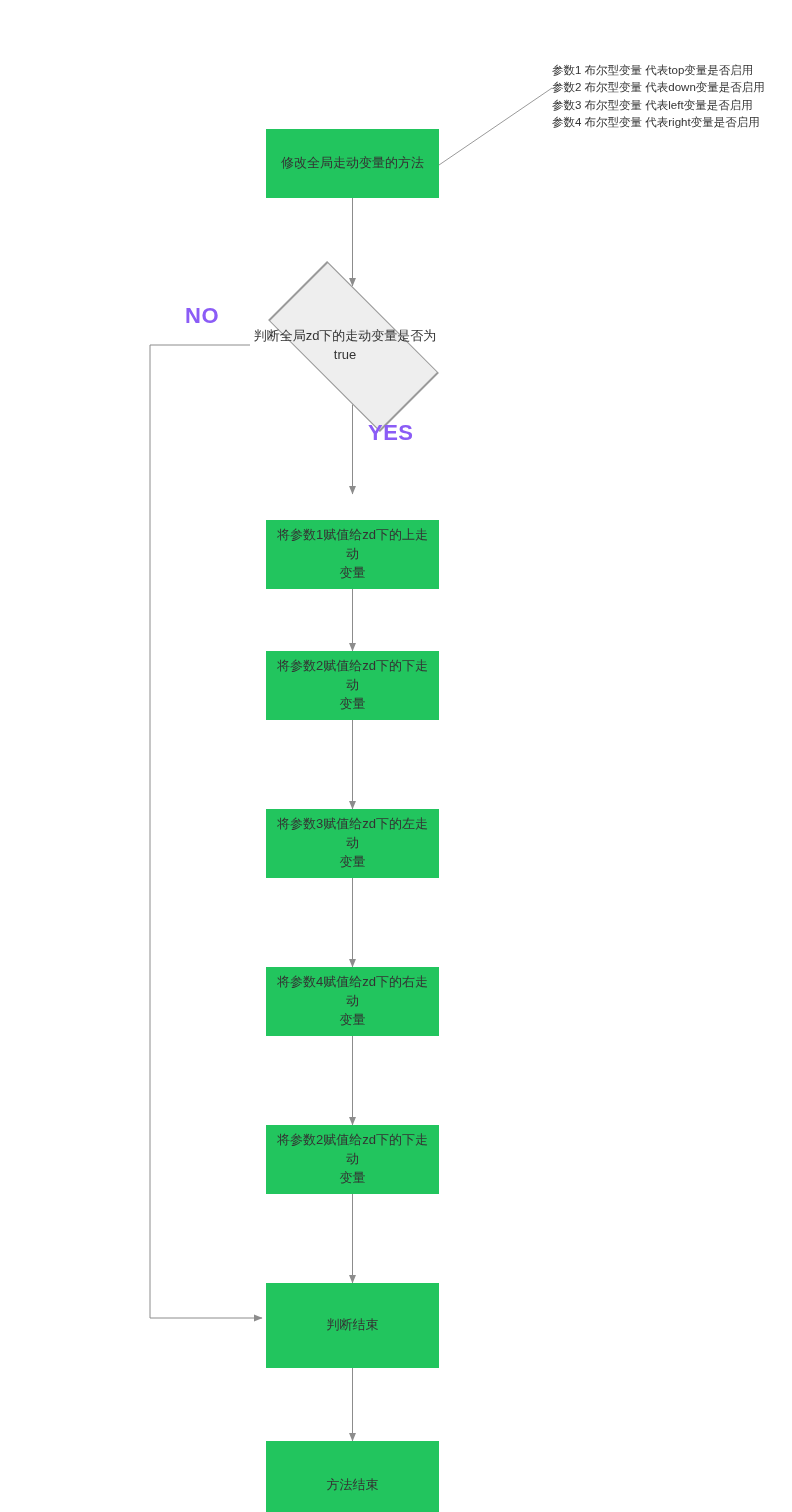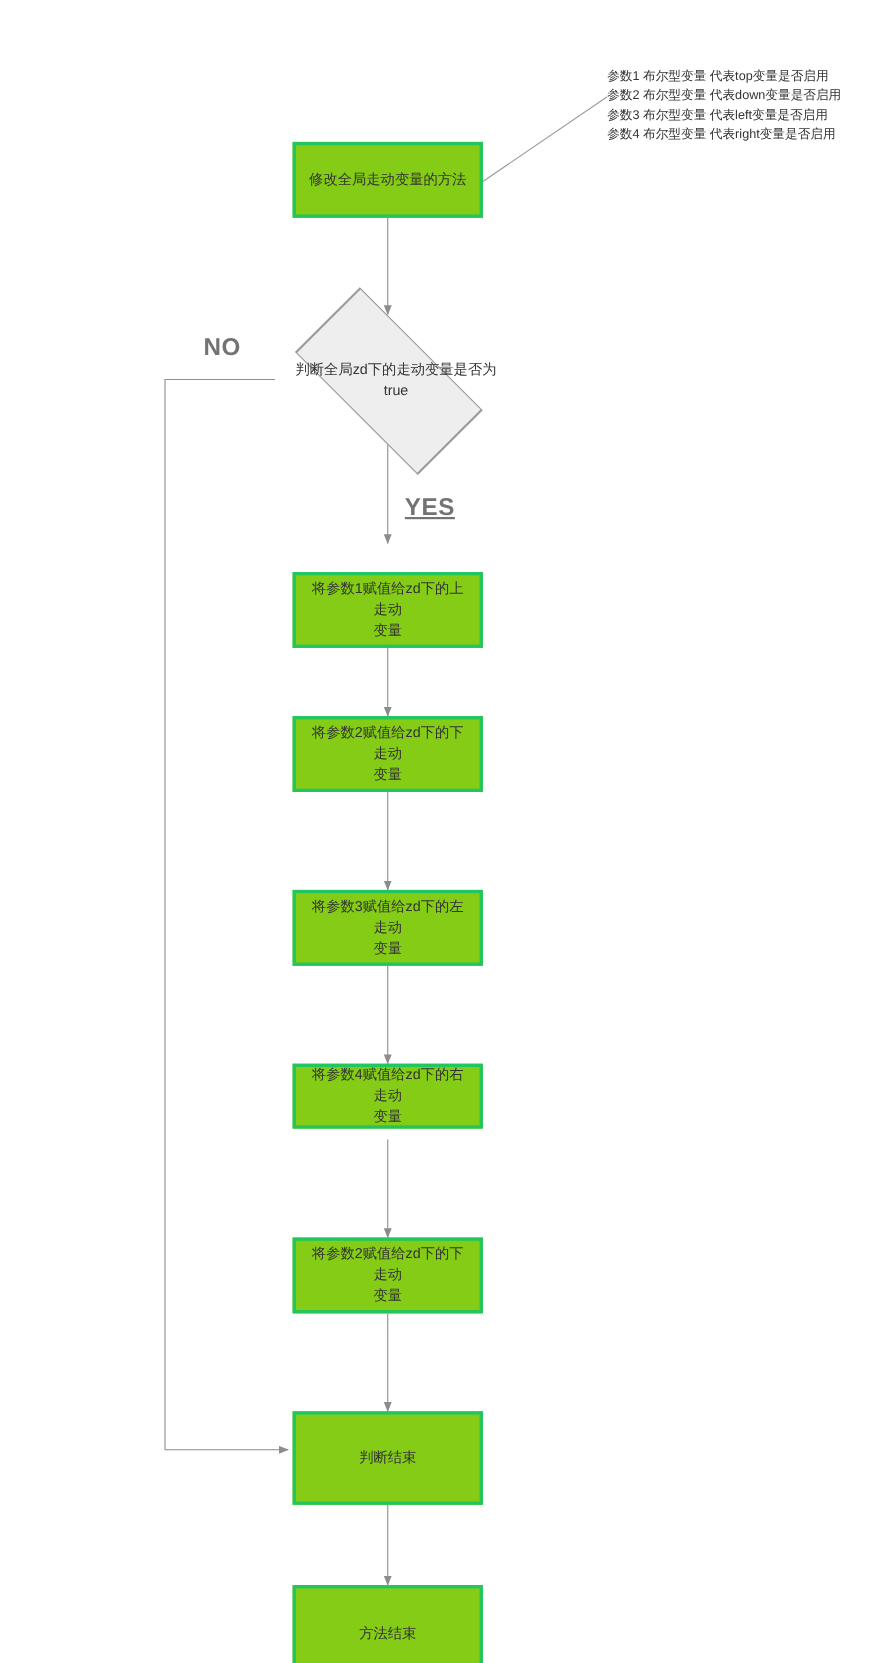--- a/index.html
+++ b/index.html
@@ -42,34 +42,34 @@
     box-sizing: border-box;
     display: flex;
     align-items: center;
     justify-content: center;
     text-align: center;
     font-size: 13px;
     line-height: 1.45;
     color: #333333;
   }
   .node.process {
-    border: 3px solid #22c55e;
-    background: #84cc16;
+    border: 1px solid #22c55e;
+    background: #22c55e;
   }
   .node .node-label {
     display: block;
     padding: 0 10px;
     white-space: pre-line;
   }
   
   .decision-wrap {
     position: absolute;
     display: flex;
     align-items: center;
-    justify-content: flex-end;
+    justify-content: flex-start;
   }
   .decision-shape {
     position: absolute;
     left: 50%;
     top: 50%;
     width: 81px;
     height: 81px;
     margin-left: -40.5px;
     margin-top: -40.5px;
     transform: rotate(45deg) scale(1.905, 1.005);
@@ -83,21 +83,21 @@
     line-height: 1.45;
     text-align: center;
     color: #333333;
     width: 190px;
     white-space: pre-line;
   }
   .branch-label {
     position: absolute;
     font-weight: bold;
     font-size: 22px;
-    color: #737373;
+    color: #8b5cf6;
     letter-spacing: 0.5px;
   }
   .annotation {
     position: absolute;
     font-size: 11.5px;
     line-height: 1.52;
     color: #333333;
     white-space: pre;
     text-align: left;
   }
@@ -146,38 +146,38 @@
       <span class="node-label">修改全局走动变量的方法</span>
     </div>
 
     <div class="decision-wrap" style="left:250px; top:288px; width:205px; height:115px;">
       <div class="decision-shape"></div>
       <div class="decision-text">判断全局zd下的走动变量是否为
 true</div>
     </div>
 
     <div class="branch-label" style="left:185px; top:303px;">NO</div>
-    <div class="branch-label" style="left:368px; top:448px;text-decoration:underline;">YES</div>
+    <div class="branch-label" style="left:368px; top:420px;">YES</div>
 
     <div class="node process" style="left:266px; top:520px; width:173px; height:69px;">
       <span class="node-label">将参数1赋值给zd下的上走动
 变量</span>
     </div>
 
     <div class="node process" style="left:266px; top:651px; width:173px; height:69px;">
       <span class="node-label">将参数2赋值给zd下的下走动
 变量</span>
     </div>
 
     <div class="node process" style="left:266px; top:809px; width:173px; height:69px;justify-content:flex-end;">
       <span class="node-label">将参数3赋值给zd下的左走动
 变量</span>
     </div>
 
-    <div class="node process" style="left:266px; top:967px; width:173px; height:59px;">
+    <div class="node process" style="left:266px; top:967px; width:173px; height:69px;">
       <span class="node-label">将参数4赋值给zd下的右走动
 变量</span>
     </div>
 
     <div class="node process" style="left:266px; top:1125px; width:173px; height:69px;">
       <span class="node-label">将参数2赋值给zd下的下走动
 变量</span>
     </div>
 
     <div class="node process" style="left:266px; top:1283px; width:173px; height:85px;">

